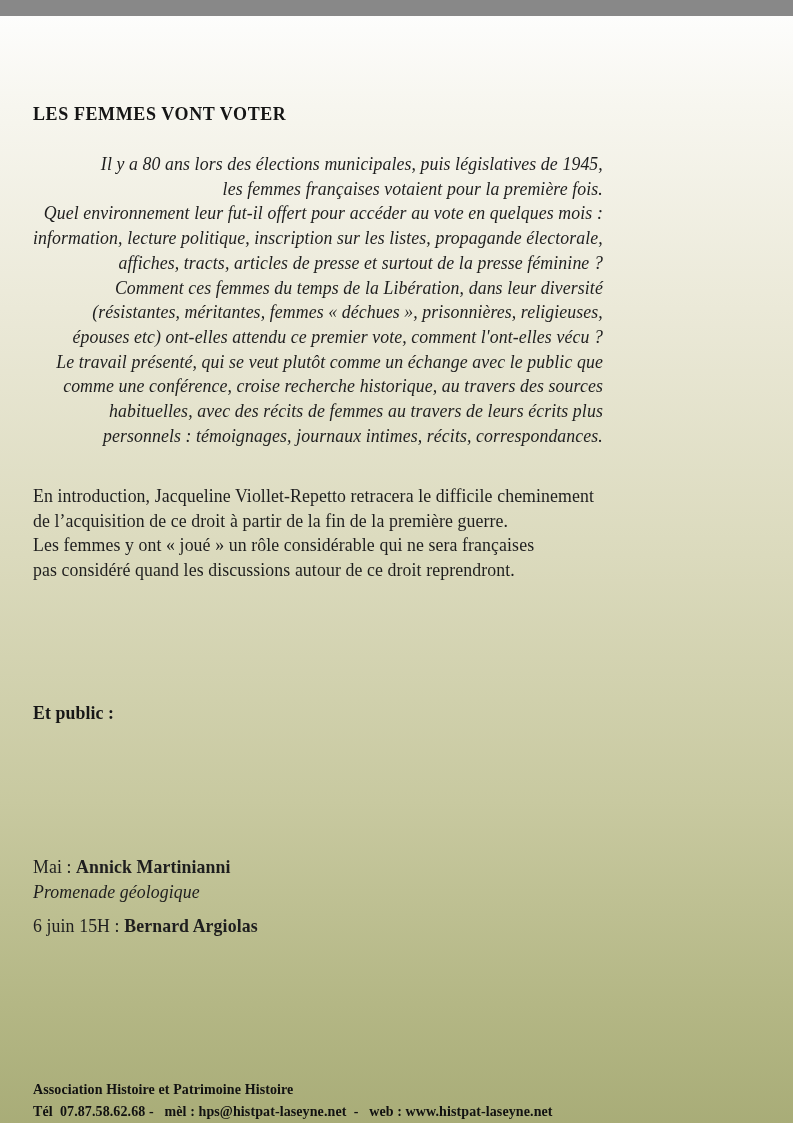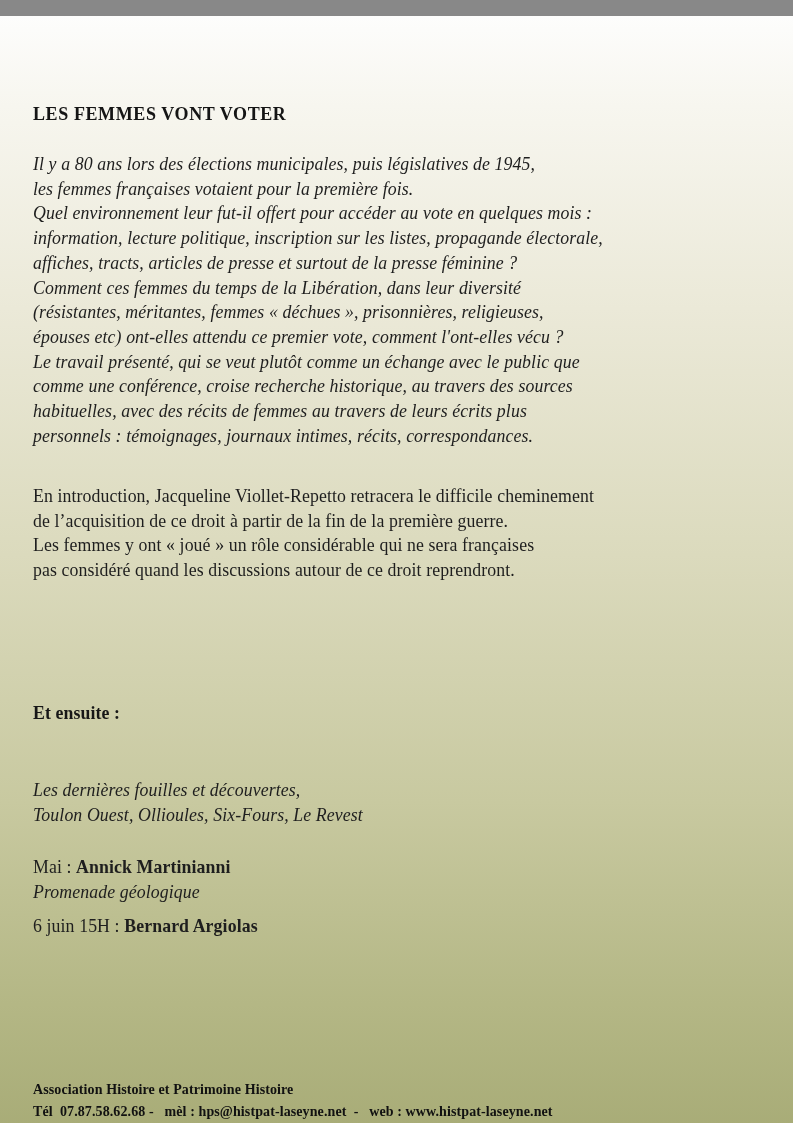--- a/index.html
+++ b/index.html
@@ -27,21 +27,21 @@
     line-height:24.7px;
     letter-spacing:0.1px;
   }
   .title{
     top:86px;
     font-size:18px;
     font-weight:bold;
     letter-spacing:0.6px;
     color:#151515;
   }
-  .italic{font-style:italic;}
+  .italic{font-style:italic;text-align:right;}
   .bold{font-weight:bold;}
   .para1{top:136px;}
   .para2{top:468px;}
   .ensuite{top:685px;font-weight:bold;color:#171717;}
   .ev1-h{top:737px;}
   .ev1-d{top:762px;}
   .ev2-h{top:839px;}
   .ev2-d{top:864px;}
   .ev3-h{top:898px;}
   .ev3-d{top:940px;}
@@ -72,24 +72,22 @@
 Le travail présenté, qui se veut plutôt comme un échange avec le public que
 comme une conférence, croise recherche historique, au travers des sources
 habituelles, avec des récits de femmes au travers de leurs écrits plus
 personnels : témoignages, journaux intimes, récits, correspondances.</div>
 
   <div class="blk para2">En introduction, Jacqueline Viollet-Repetto retracera le difficile cheminement
 de l’acquisition de ce droit à partir de la fin de la première guerre.
 Les femmes y ont « joué » un rôle considérable qui ne sera françaises
 pas considéré quand les discussions autour de ce droit reprendront.</div>
 
-  <div class="blk ensuite">Et ensuite :</div>
+  <div class="blk ensuite">Et public :</div>
 
-  <div class="blk ev1-d italic">Les dernières fouilles et découvertes,
-Toulon Ouest, Ollioules, Six-Fours, Le Revest</div>
 
   <div class="blk ev2-d italic">Promenade géologique</div>
   <div class="blk ev2-h"><span>Mai : </span><span class="bold">Annick Martinianni</span></div>
 
   <div class="blk ev3-h"><span>6 juin 15H : </span><span class="bold">Bernard Argiolas</span></div>
 
   <div class="blk footer"><span>Association Histoire et Patrimoine Histoire</span>
 <span>Tél  07.87.58.62.68 -   mèl : hps@histpat-laseyne.net  -   web : www.histpat-laseyne.net</span></div>
 
 </div>

